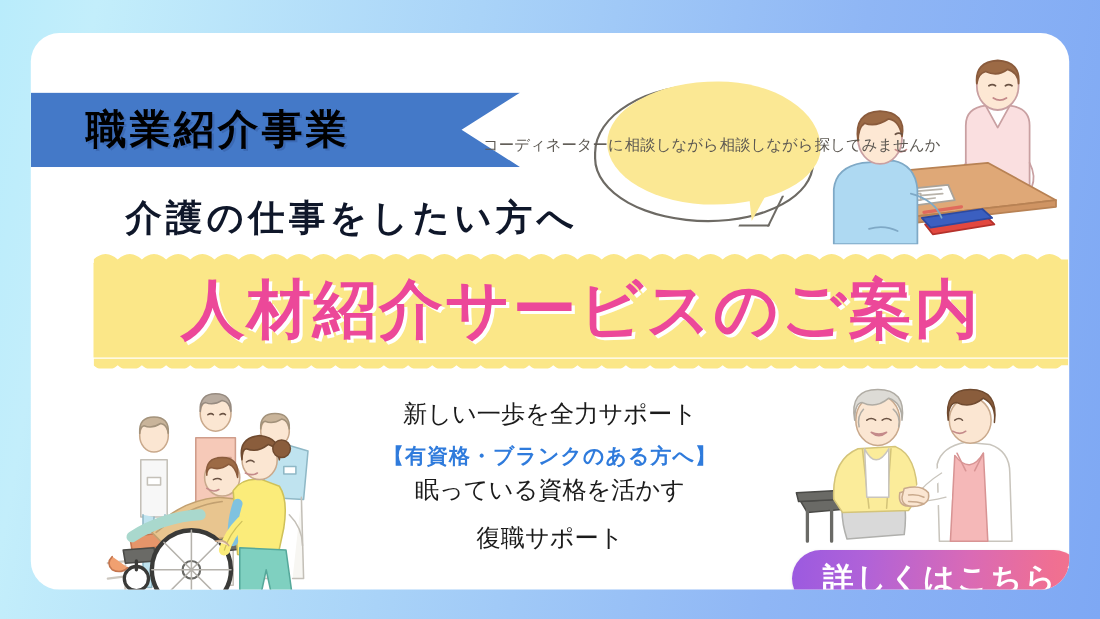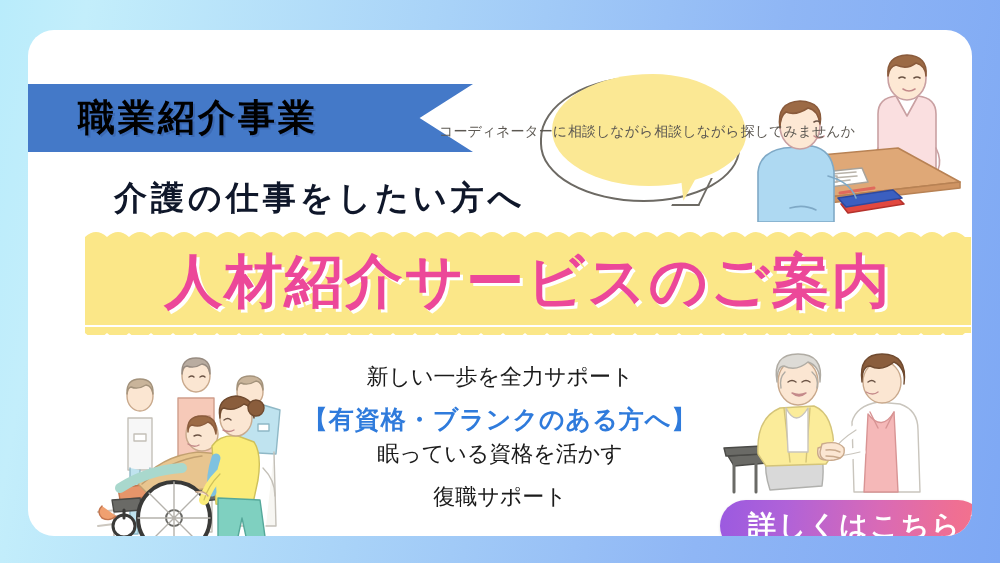--- a/index.html
+++ b/index.html
@@ -183,21 +183,21 @@
     z-index: 5;
   }
   #mid-text .hl {
     color: #2f7bdc;
     font-size: 25px;
     font-weight: bold;
     letter-spacing: 1.5px;
     line-height: 1.35;
     white-space: nowrap;
   }
-  #mid-text .hl.wide { font-size: 25px; letter-spacing: 1px; }
+  #mid-text .hl.wide { font-size: 19px; letter-spacing: 1px; }
   #mid-text .sub {
     color: #1b1b1b;
     font-size: 22px;
     line-height: 1.5;
     white-space: nowrap;
     margin-bottom: 10px;
   }
   #mid-text .sub.last { margin-bottom: 0; }
 
   

